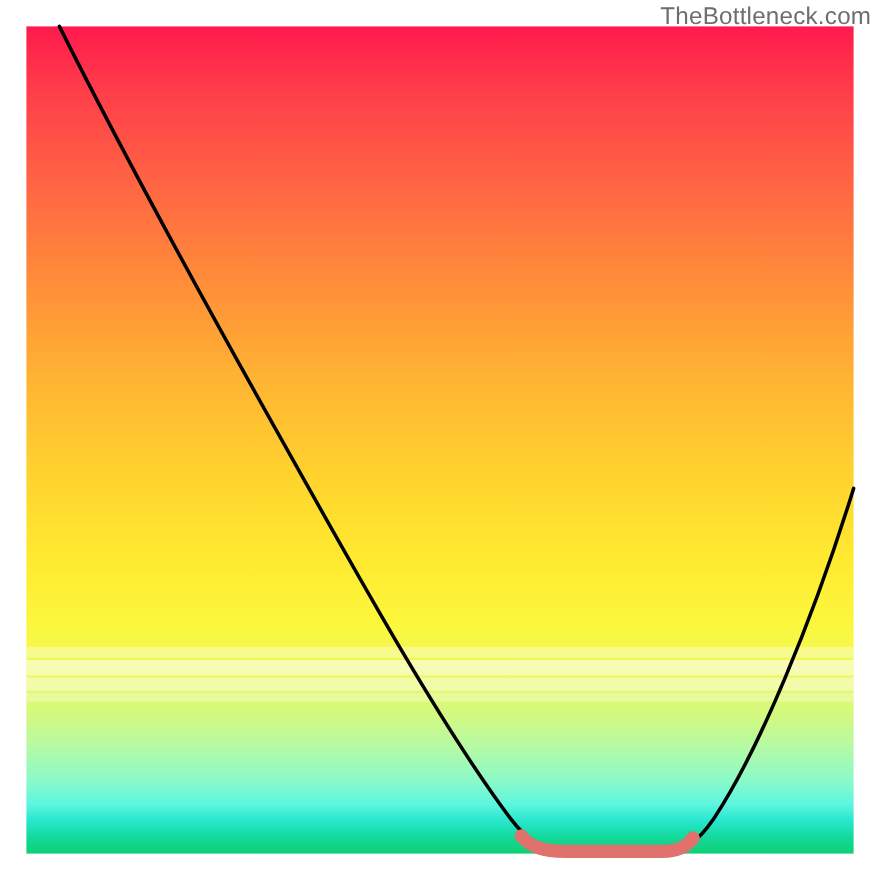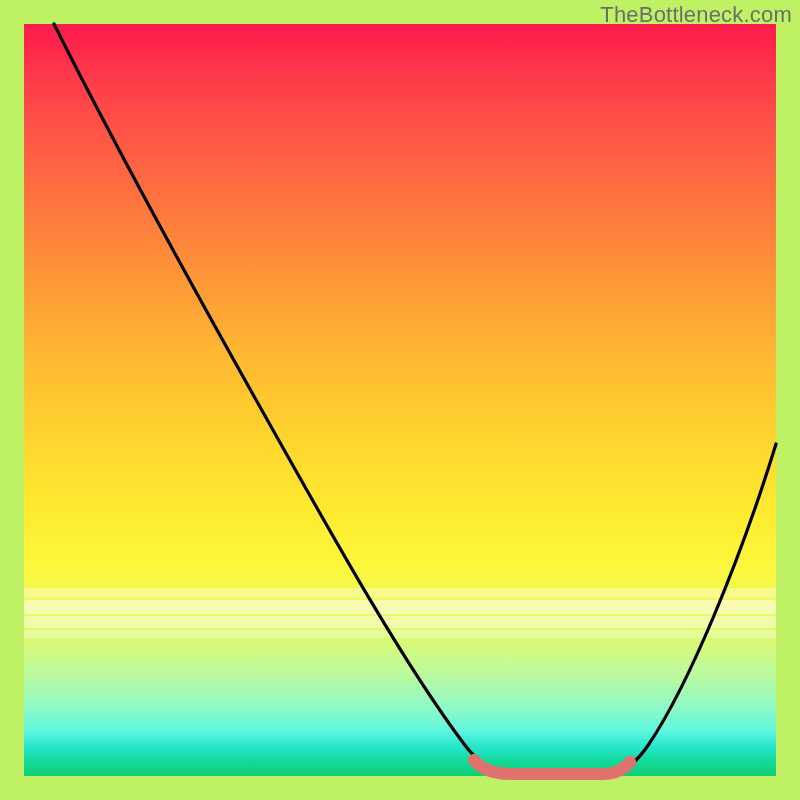--- a/index.html
+++ b/index.html
@@ -10,21 +10,21 @@
     background: #000;
     overflow: hidden;
     font-family: Arial, Helvetica, sans-serif;
   }
   .frame {
     position: absolute;
     left: 0;
     top: 0;
     width: 800px;
     height: 800px;
-    background: #bef264;
+    background: #ffffff;
   }
   .plot {
     position: absolute;
     left: 24px;
     top: 24px;
     width: 752px;
     height: 752px;
     background: linear-gradient(to bottom,
       #ff1a4d 0%,
       #ff3e4a 8%,

